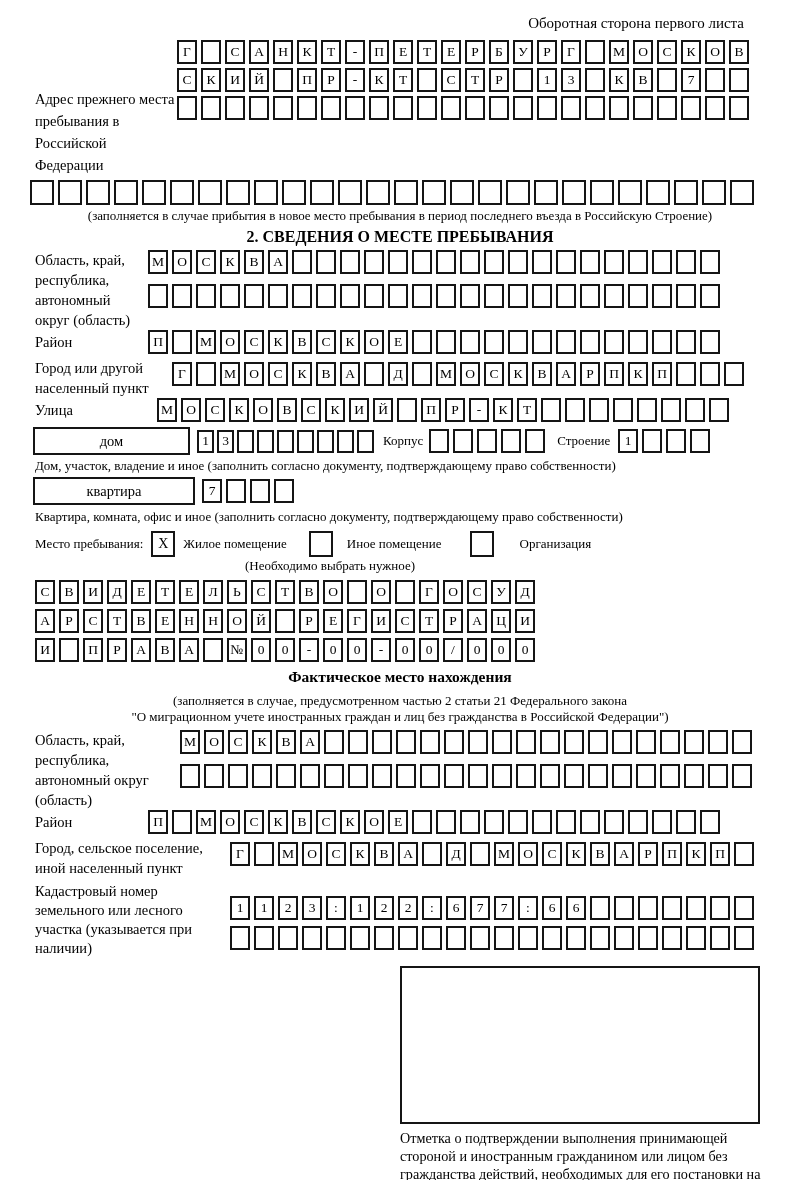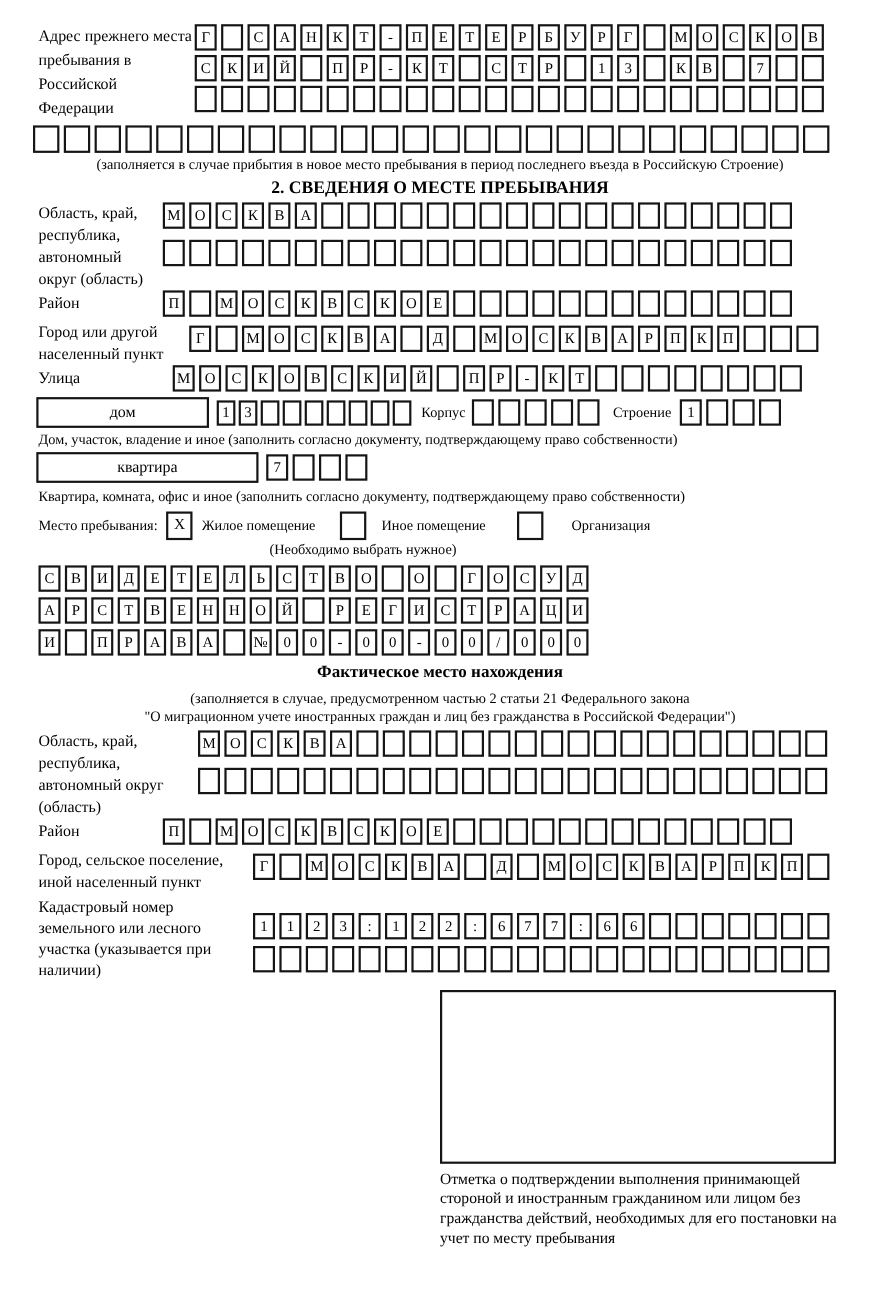--- a/index.html
+++ b/index.html
@@ -35,23 +35,24 @@
   }
   .stamp-box{box-sizing:border-box;border:2px solid #151515;width:360px;height:158px;background:#fff;}
   .stamp-caption{width:372px;text-align:left;font-size:14.2px;line-height:18px;margin-top:5px;}
   .inline-label{font-size:13px;}
 </style>
 </head>
 <body>
 
 <div class="page">
 
+  <div class="hdr-note">Оборотная сторона первого листа</div>
 
   <div class="frow" style="margin:8px 0 0 35px;">
-    <div class="flabel" style="width:142px;line-height:22px;">Адрес прежнего места пребывания в Российской Федерации</div>
+    <div class="flabel" style="width:142px;line-height:22px;margin-top:48px;">Адрес прежнего места пребывания в Российской Федерации</div>
     <div class="rowscol" style="row-gap:4px;">
       <div class="cellrow">
           <div class="cell">Г</div>
           <div class="cell"></div>
           <div class="cell">С</div>
           <div class="cell">А</div>
           <div class="cell">Н</div>
           <div class="cell">К</div>
           <div class="cell">Т</div>
           <div class="cell">-</div>
@@ -331,21 +332,21 @@
     <div class="cellrow" style="margin-left:8px;">
         <div class="cell">1</div>
         <div class="cell"></div>
         <div class="cell"></div>
         <div class="cell"></div>
       </div>
   </div>
   <div class="note" style="margin:3px 0 0 35px;">Дом, участок, владение и иное (заполнить согласно документу, подтверждающему право собственности)</div>
 
   <div class="frow" style="margin:3px 0 0 33px;align-items:center;">
-    <div class="bigbox" style="width:202px;">квартира</div>
+    <div class="bigbox" style="width:162px;">квартира</div>
     <div class="cellrow" style="margin-left:7px;">
         <div class="cell">7</div>
         <div class="cell"></div>
         <div class="cell"></div>
         <div class="cell"></div>
       </div>
   </div>
   <div class="note" style="margin:4px 0 0 35px;">Квартира, комната, офис и иное (заполнить согласно документу, подтверждающему право собственности)</div>
 
   <div class="frow" style="margin:6px 0 0 35px;align-items:center;">

